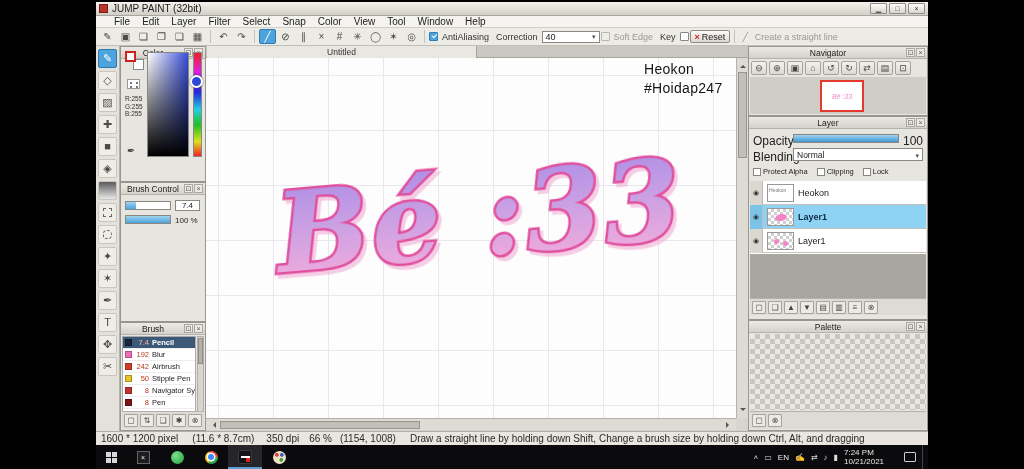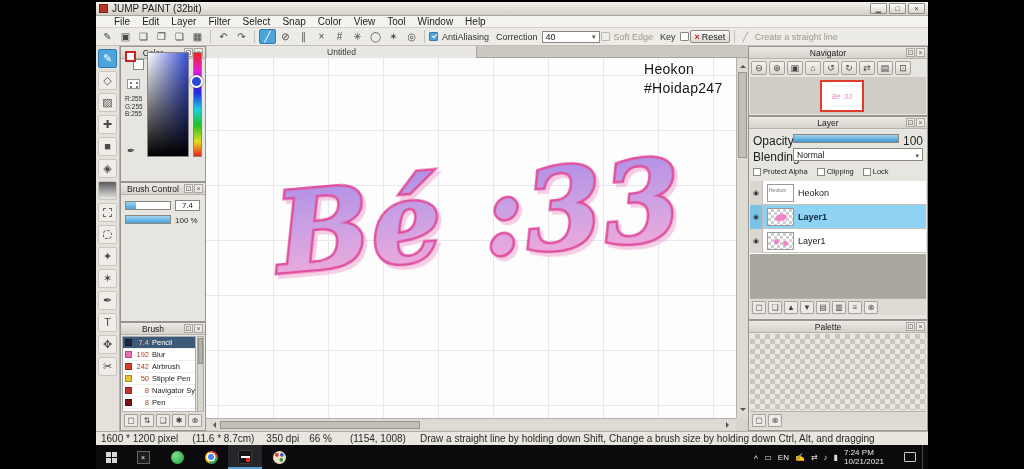--- a/index.html
+++ b/index.html
@@ -70,21 +70,21 @@
 
   
   #brushPanel{left:24px;top:320px;width:86px;height:109px}
   .blist{position:absolute;left:1px;top:13px;right:9px;height:76px;background:#fff;border:1px solid #aaa;overflow:hidden}
   .brow{height:12px;display:flex;align-items:center;font-size:7.5px;color:#222;border-bottom:1px solid #eee}
   .brow .chip{width:7px;height:7px;margin:0 2px;border:1px solid rgba(0,0,0,.25);flex:none}
   .brow .bsize{width:15px;text-align:right;margin-right:3px;color:#b23a20;flex:none}
   .brow .bname{white-space:nowrap}
   .brow.sel{background:#3c5a78;color:#fff}
   .brow.sel .bsize{color:#ffb598}
-  .brow.sel .bname{font-weight:normal}
+  .brow.sel .bname{font-weight:bold}
   .bscroll{position:absolute;right:1px;top:13px;width:7px;height:76px;background:#d8d5ce;border:1px solid #b0ada6}
   .bscroll .sthumb{position:absolute;left:0;right:0;top:1px;height:26px;background:#b4b1aa;border:1px solid #908d86}
   .panelbar{position:absolute;left:1px;right:1px;bottom:1px;height:18px;background:#dedbd4;border-top:1px solid #b5b2ab;display:flex;align-items:center;gap:2px;padding:0 2px}
   .sbtn{width:14px;height:13px;border:1px solid #a5a29b;background:#eceae4;font-size:8px;line-height:11px;text-align:center;color:#444;border-radius:1px;flex:none}
 
   
   #canvasArea{position:absolute;left:110px;top:44px;width:542px;height:385px;background:#d4d1ca}
   .tabbar{position:absolute;left:0;top:0;width:100%;height:12px;background:#cbc8c1;border-bottom:1px solid #a8a59e}
   .tab{position:absolute;left:1px;top:0;width:270px;height:12px;background:#e9e7e1;border-right:1px solid #a8a59e;font-size:8.5px;text-align:center;line-height:12px;color:#333}
   .canvas{position:absolute;left:0;top:12px;width:530px;height:360px;background:linear-gradient(to right,#e8e6ee 1px,transparent 1px),linear-gradient(to bottom,#e8e6ee 1px,transparent 1px),#fdfdfd;background-size:55px 55px,55px 55px;background-position:12px 0,0 17px;overflow:hidden}
@@ -470,21 +470,21 @@
         <span class="sbtn">▢</span>
         <span class="sbtn">⊗</span>
       </div>
     </div>
 
     <div class="statusbar">
       <span style="margin-left:5px">1600 * 1200 pixel</span>
       <span style="margin-left:14px">(11.6 * 8.7cm)</span>
       <span style="margin-left:12px">350 dpi</span>
       <span style="margin-left:10px">66 %</span>
-      <span style="margin-left:18px">(1154, 1008)</span>
+      <span style="margin-left:8px">(1154, 1008)</span>
       <span style="margin-left:14px">Draw a straight line by holding down Shift, Change a brush size by holding down Ctrl, Alt, and dragging</span>
     </div>
 
   </div>
 
   <div class="taskbar">
     <span class="tb-start">
         <span class="winlogo">
           <i></i>
           <i></i>

